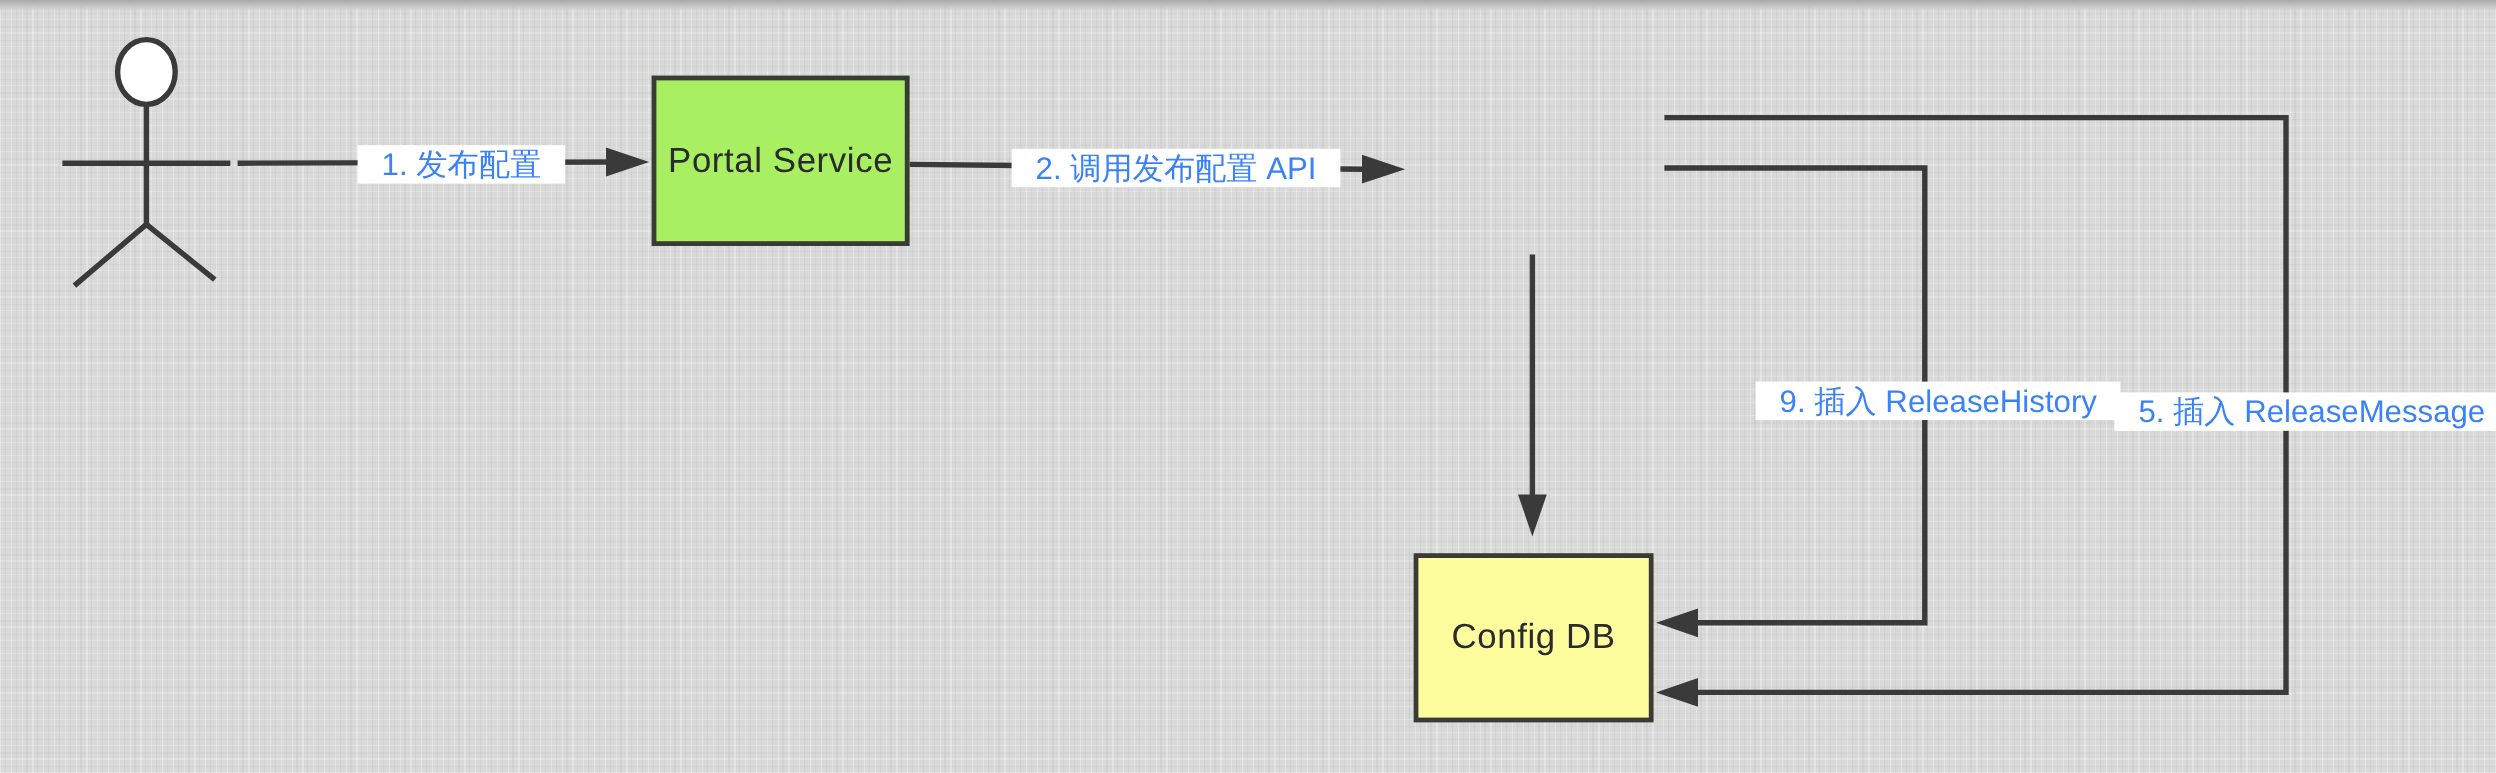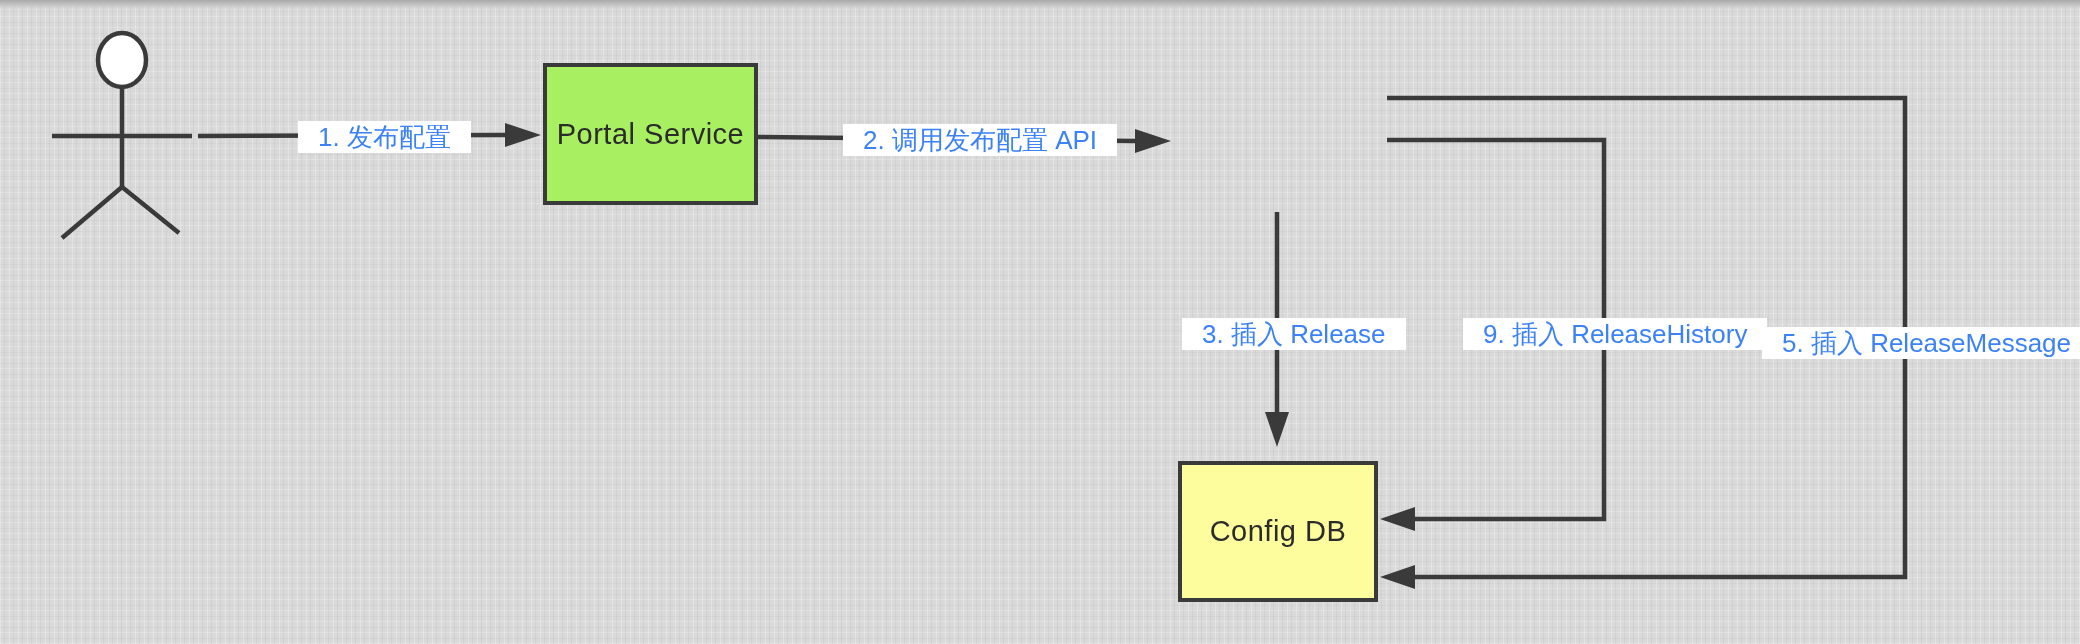--- a/index.html
+++ b/index.html
@@ -97,16 +97,15 @@
     <span>Portal Service</span>
   </div>
 
 
   <div class="node yellow" id="config-box">
     <span>Config DB</span>
   </div>
 
   <div class="step-label" id="step1">1. 发布配置</div>
   <div class="step-label" id="step2">2. 调用发布配置 API</div>
-  <div class="step-label" id="step3">3. 插入 Release</div>
   <div class="step-label" id="step4">9. 插入 ReleaseHistory</div>
   <div class="step-label" id="step5">5. 插入 ReleaseMessage</div>
 </div>
 
 </body></html>

